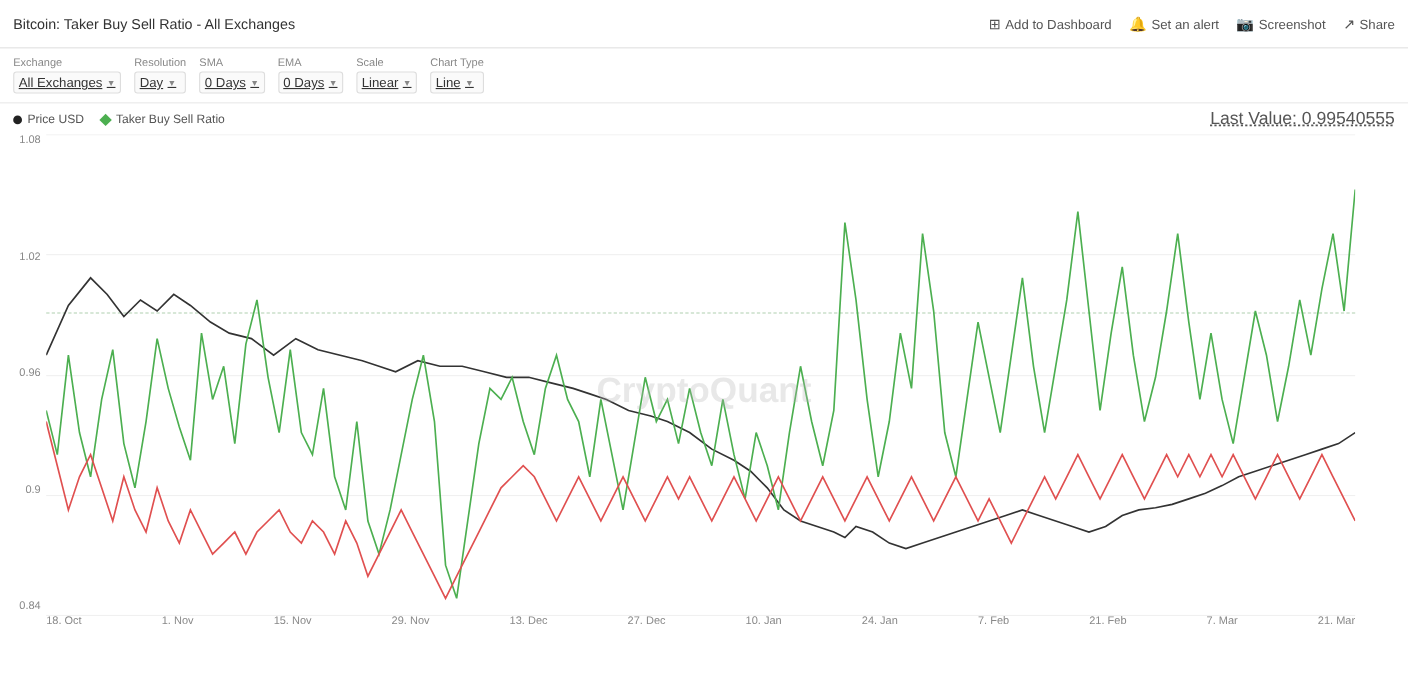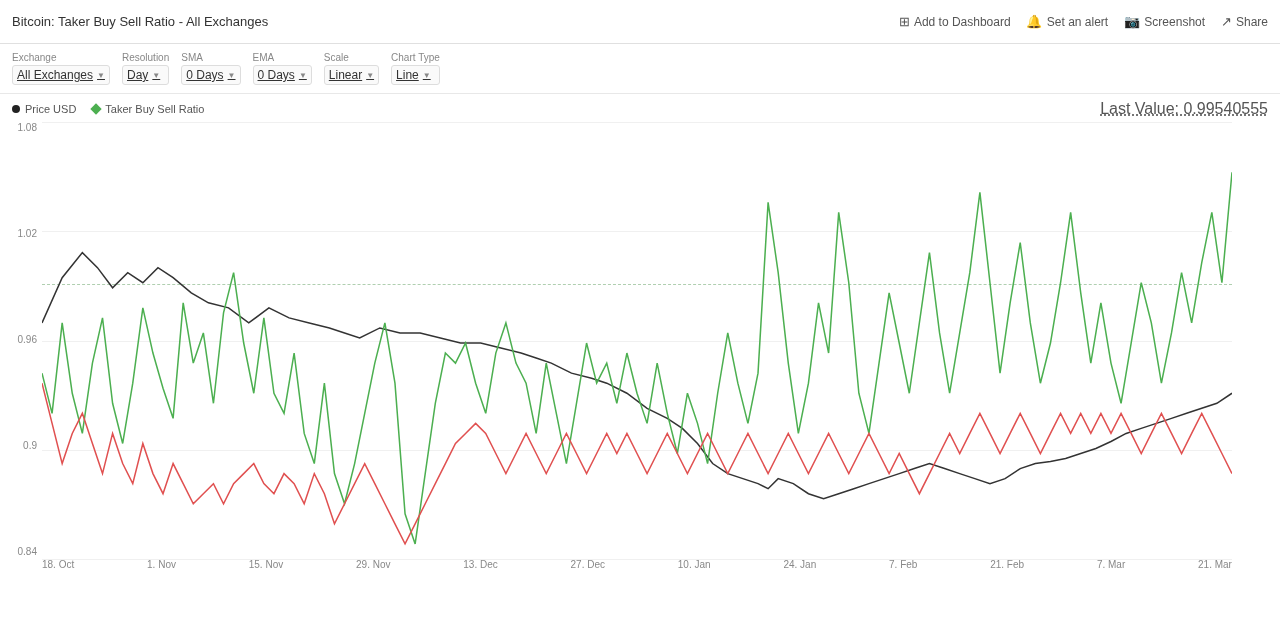--- a/index.html
+++ b/index.html
@@ -508,20 +508,21 @@
         1120,310
         1130,330
         1140,310
         1150,290
         1160,310
         1170,330
         1180,350
       "></polyline>
   </svg>
 
+  <div class="watermark">CryptoQuant</div>
 
   <div class="x-axis">
     <span class="x-label">18. Oct</span>
     <span class="x-label">1. Nov</span>
     <span class="x-label">15. Nov</span>
     <span class="x-label">29. Nov</span>
     <span class="x-label">13. Dec</span>
     <span class="x-label">27. Dec</span>
     <span class="x-label">10. Jan</span>
     <span class="x-label">24. Jan</span>

